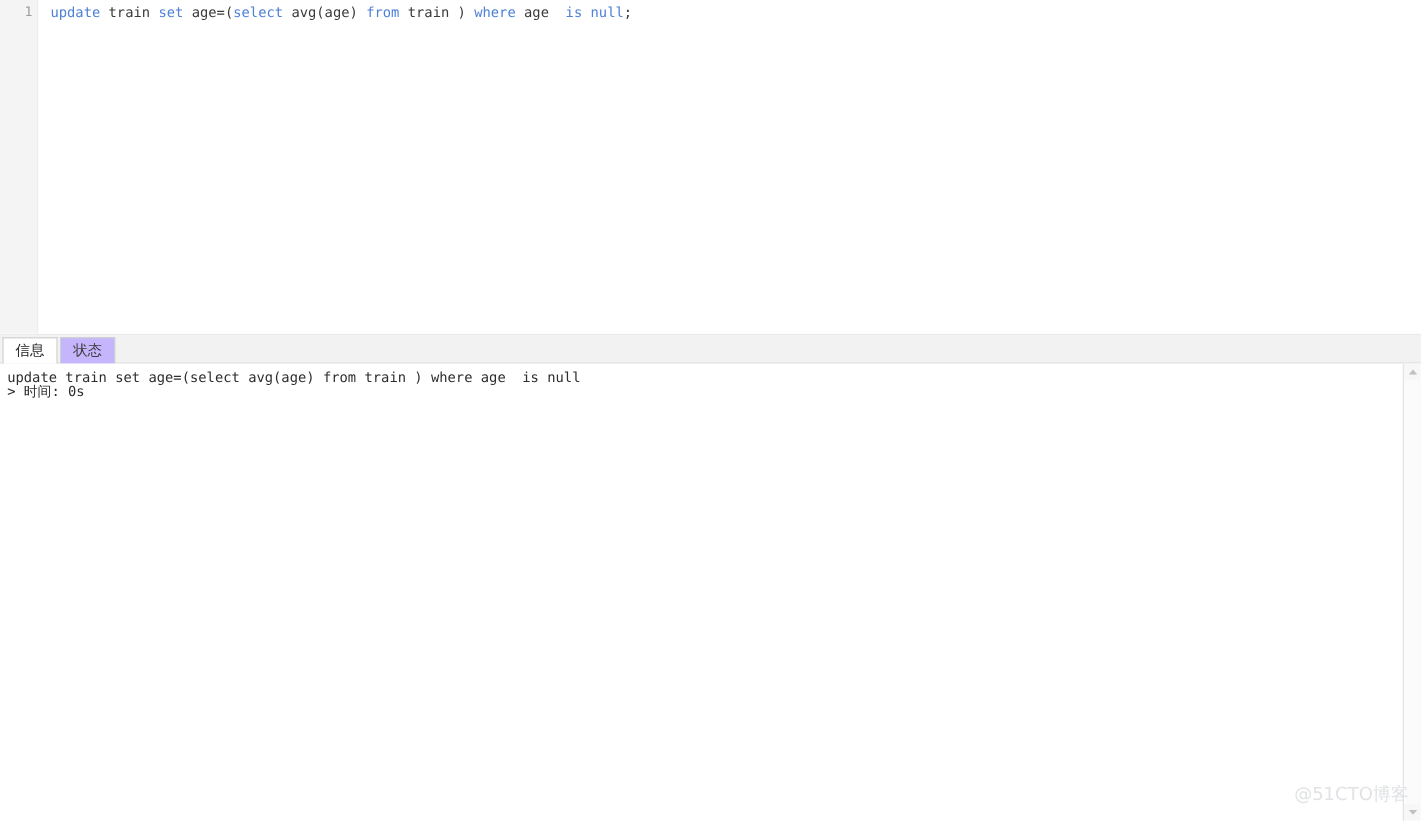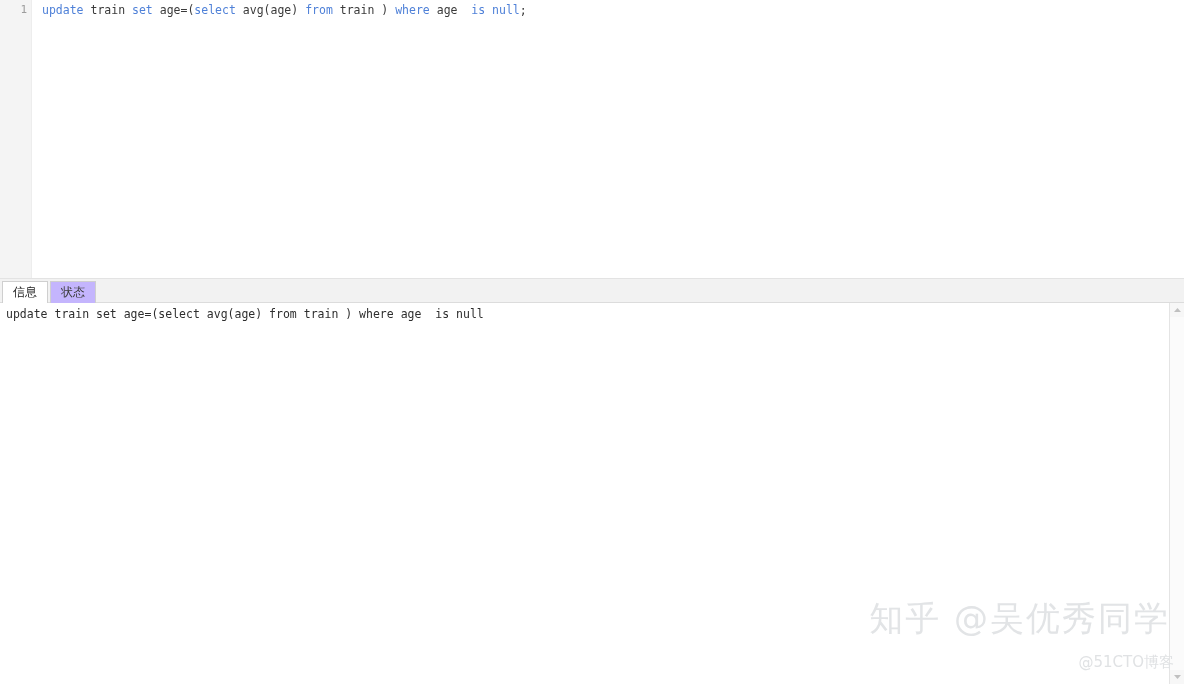--- a/index.html
+++ b/index.html
@@ -214,34 +214,34 @@
     </div>
     <div class="tab">
       <span>状态</span>
     </div>
   </div>
 
   <div class="results-pane">
 
     <div class="results-text">
       <div class="result-line">update train set age=(select avg(age) from train ) where age  is null</div>
+      <div class="result-line">&gt; 时间: 0s</div>
     </div>
 
     <div class="vscroll">
       <div class="scroll-arrow">
         <svg width="9" height="6" viewBox="0 0 9 6" aria-hidden="true">
           <path d="M4.5 1 L8 5 L1 5 Z" fill="#c0c0c0"></path>
         </svg>
       </div>
       <div class="scroll-track"></div>
       <div class="scroll-arrow">
         <svg width="9" height="6" viewBox="0 0 9 6" aria-hidden="true">
           <path d="M1 1 L8 1 L4.5 5 Z" fill="#c0c0c0"></path>
         </svg>
       </div>
     </div>
 
-    <div class="watermark-main">知乎 @吴优秀同学</div>
     <div class="watermark-sub">@51CTO博客</div>
 
   </div>
 
 </div>
 
 </body></html>

